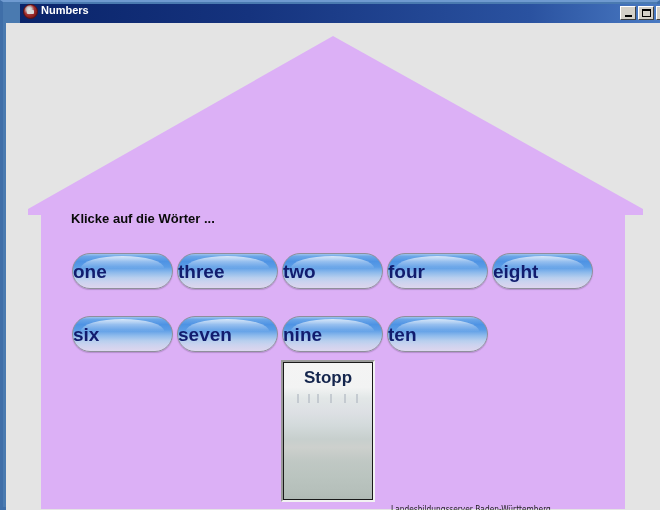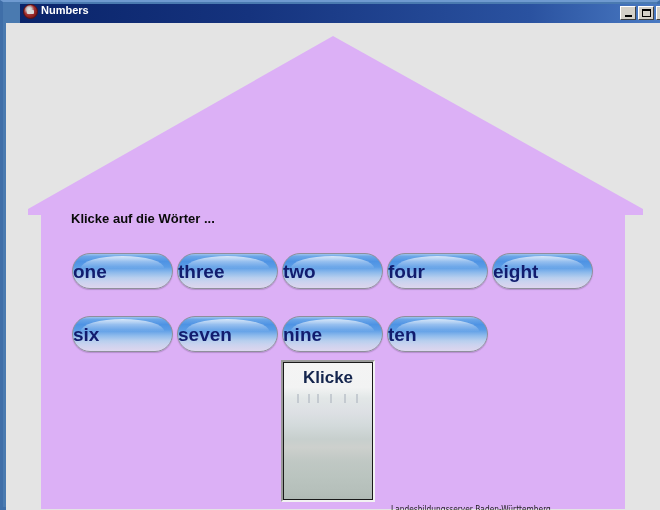--- a/index.html
+++ b/index.html
@@ -330,21 +330,21 @@
         <div class="word-btn">
             <span class="lbl">nine</span>
           </div>
         <div class="word-btn">
             <span class="lbl">ten</span>
           </div>
       </div>
 
       <div id="stopp-panel">
         <div id="stopp-inner">
-          <div id="stopp-label">Klicke</div>
+          <div id="stopp-label">Stopp</div>
           <i class="stopp-tick" style="left:13px"></i>
           <i class="stopp-tick" style="left:24px"></i>
           <i class="stopp-tick" style="left:33px"></i>
           <i class="stopp-tick" style="left:46px"></i>
           <i class="stopp-tick" style="left:60px"></i>
           <i class="stopp-tick" style="left:72px"></i>
         </div>
       </div>
 
       <div id="credit">Landesbildungsserver Baden-Württemberg</div>

